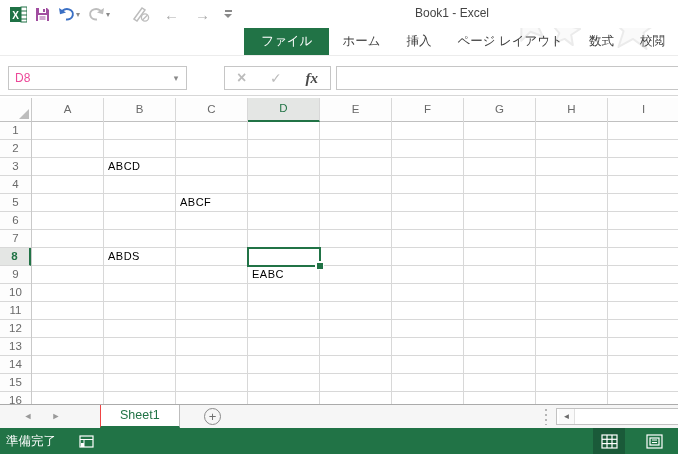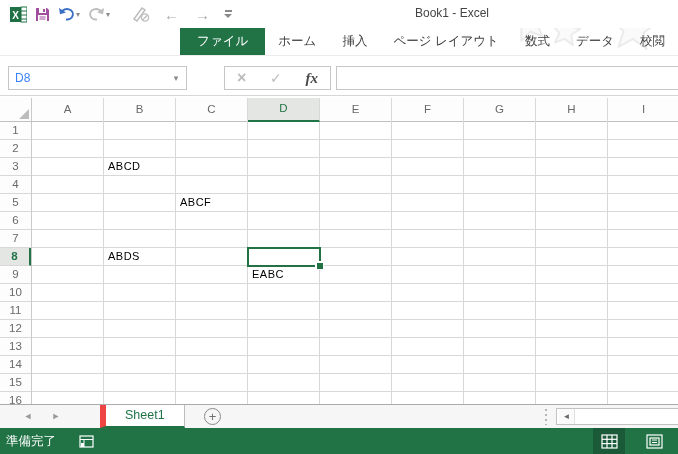--- a/index.html
+++ b/index.html
@@ -20,21 +20,21 @@
   
   #tabrow { position:absolute; left:0; top:28px; width:678px; height:28px; background:transparent;
             border-bottom:1px solid #ececec; display:flex; align-items:stretch;justify-content:flex-end; }
   .rtab { display:flex; align-items:center; padding:0 13px; font-size:12.5px; color:#3f3f3f; white-space:nowrap; }
   .rtab.active { background:#217346; color:#fff; padding:0 17px; }
   
   #fbar { position:absolute; left:0; top:56px; width:678px; height:40px; background:#fff;
           border-bottom:1px solid #d7d7d7; }
   #namebox { position:absolute; left:8px; top:10px; width:179px; height:24px; border:1px solid #c6c6c6;
              background:#fff; display:flex; align-items:center; }
-  #namebox .nb-text { padding-left:6px; font-size:12px; color:#3b82f6; flex:1; }
+  #namebox .nb-text { padding-left:6px; font-size:12px; color:#ec4899; flex:1; }
   #namebox .nb-arrow { width:20px; text-align:center; color:#8a8a8a; font-size:9px; }
   .vdots { position:absolute; width:2px; background-image:repeating-linear-gradient(to bottom,#b5b5b5 0 2px,transparent 2px 5px); }
   #fbar-dots { left:206px; top:70px; height:16px; position:absolute; }
   #fxgroup { position:absolute; left:224px; top:10px; width:107px; height:24px; border:1px solid #c6c6c6;
              background:#fff; display:flex; align-items:center; justify-content:space-around; }
   .fx-cancel { color:#bcbcbc; font-size:16px; font-weight:bold; }
   .fx-enter  { color:#bcbcbc; font-size:14px; font-weight:bold; }
   .fx-fn { font-family:"Liberation Serif","DejaVu Serif",serif; font-style:italic; font-weight:bold;
            font-size:15px; color:#4a4a4a; }
   #formula-input { position:absolute; left:336px; top:10px; width:348px; height:24px;
@@ -64,21 +64,21 @@
   #selection { position:absolute; border:2px solid #217346; background:transparent; }
   #fillhandle { position:absolute; right:-5px; bottom:-5px; width:9px; height:9px; background:#fff;
                 display:flex; align-items:center; justify-content:center; }
   #fillhandle .sq { width:6px; height:6px; background:#217346; }
   
   #sheetbar { position:absolute; left:0; top:404px; width:678px; height:24px; background:#f6f6f6;
               border-top:1px solid #ababab; }
   .navarr { position:absolute; top:0; height:23px; width:20px; text-align:center; line-height:23px;
             color:#9a9a9a; font-size:9px; }
   #sheettabs { position:absolute; left:100px; top:0; height:23px; display:flex; }
-  .stab { height:23px; padding:0 19px; background:#fff; border-left:6px solid #ef4444; border-right:1px solid #bdbdbd;
+  .stab { height:23px; padding:0 19px; background:#fff; border-left:1px solid #ef4444; border-right:1px solid #bdbdbd;
           border-bottom:2px solid #217346; color:#217346; font-size:12.5px; line-height:21px; }
   #newsheet { position:absolute; left:204px; top:3px; width:17px; height:17px; border:1px solid #8a8a8a;
               border-radius:50%; color:#6e6e6e; font-size:13px; line-height:15px; text-align:center; background:#f6f6f6; }
   #sheet-dots { left:545px; top:4px; height:16px; position:absolute; }
   #hscroll { position:absolute; left:556px; top:3px; width:128px; height:17px; border:1px solid #c2c2c2; background:#fff; }
   #hscroll .harr { position:absolute; left:2px; top:0; width:16px; height:15px; color:#6a6a6a; font-size:8px;
                    line-height:15px; text-align:center; border-right:1px solid #e0e0e0; background:#fafafa; }
   
   #statusbar { position:absolute; left:0; top:428px; width:678px; height:26px; background:#217346; color:#fff; }
   #ready { position:absolute; left:6px; top:0; line-height:26px; font-size:12.5px; }
@@ -158,21 +158,20 @@
     </div>
     <div id="win-title">Book1 - Excel</div>
   </div>
 
   <div id="tabrow">
       <div class="rtab active">ファイル</div>
       <div class="rtab">ホーム</div>
       <div class="rtab">挿入</div>
       <div class="rtab">ページ レイアウト</div>
       <div class="rtab">数式</div>
-      <div class="rtab">データ</div>
       <div class="rtab">校閲</div>
     </div>
 
   <div id="fbar">
     <div id="namebox">
       <span class="nb-text">D8</span>
       <span class="nb-arrow">▾</span>
     </div>
     <div class="vdots" id="fbar-dots"></div>
     <div id="fxgroup">

